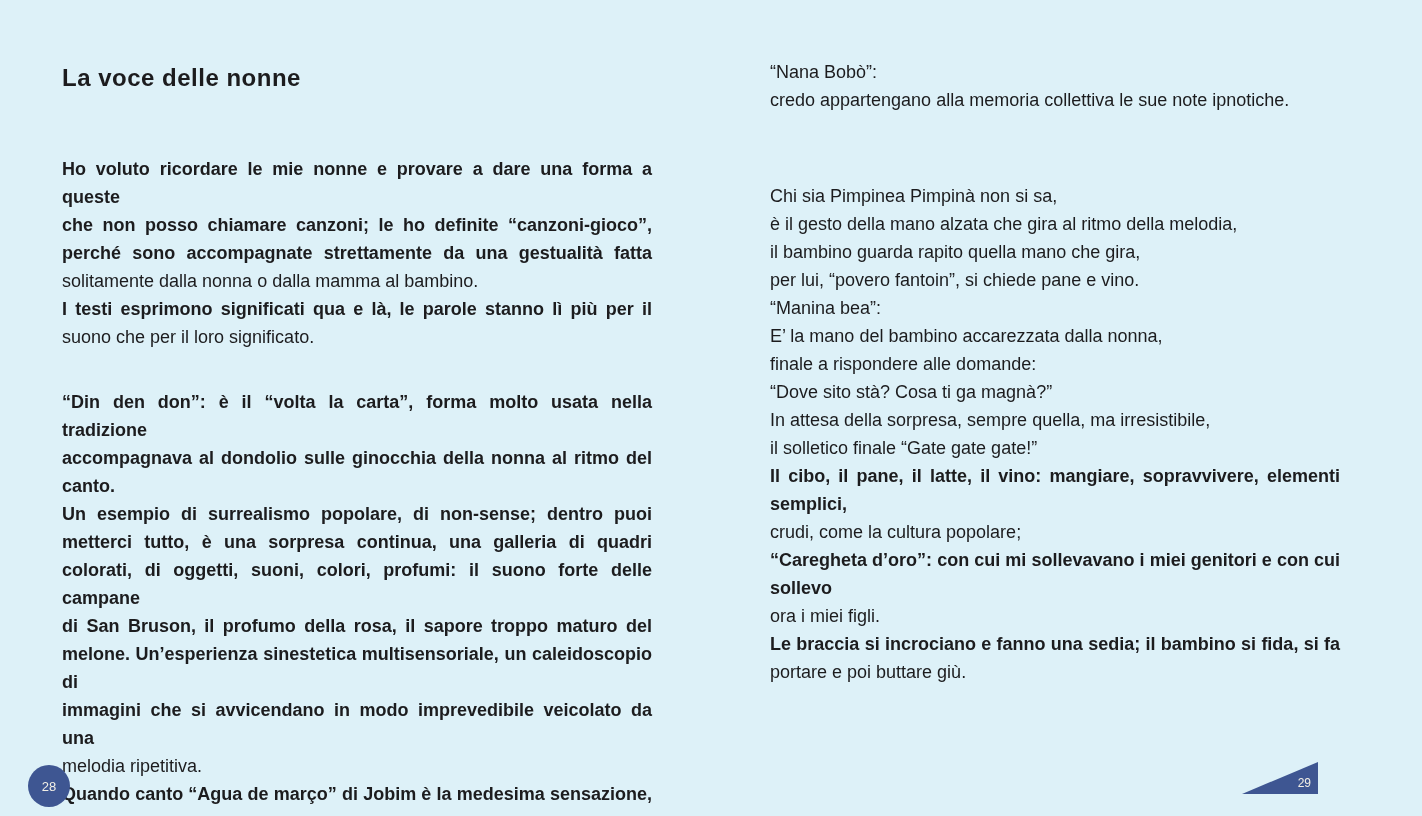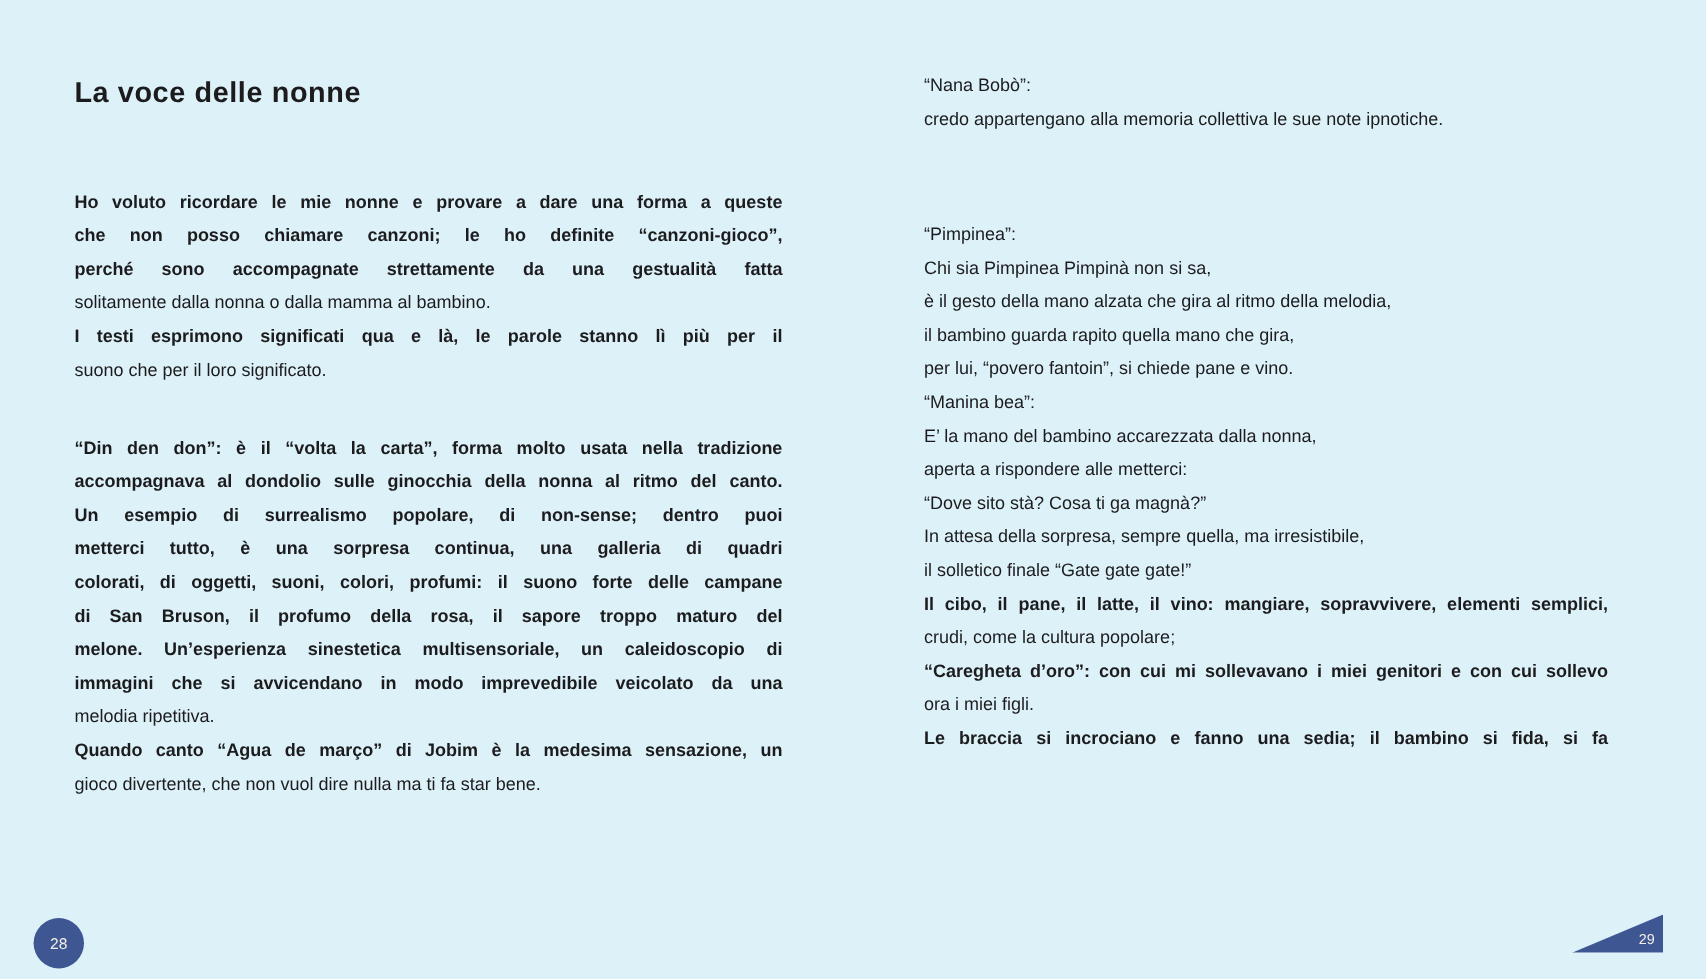--- a/index.html
+++ b/index.html
@@ -8,36 +8,36 @@
     background: var(--bg, #ddf1f8);
     color: var(--ink, #1c1c1e);
     font-family: "Liberation Sans", sans-serif;
     overflow: hidden;
   }
   .spread { position: relative; width: 1422px; height: 816px; }
   .title {
     position: absolute; left: 62px; top: 64px;
     font-size: 24px; font-weight: 700; letter-spacing: 0.5px;
   }
-  .body { position: absolute; font-size: 15px; line-height: 28px; }
+  .body { position: absolute; font-size: 18px; line-height: 28px; }
   .left-body  { left: 62px;  top: 155px; width: 590px; }
   .right-body { left: 770px; top: 58px;  width: 570px; }
   .left-body  .section + .section { margin-top: 37px; }
   .right-body .section + .section { margin-top: 68px; }
   .line { min-height: 28px; }
   .line.just { text-align: justify; text-align-last: justify; font-weight: bold; }
   .circle-badge {
     position: absolute; left: 28px; top: 765px;
     width: 42px; height: 42px; border-radius: 50%;
     background: var(--accent, #3e5692); color: var(--badge-text, #f2efe6);
     display: flex; align-items: center; justify-content: center;
     font-size: 13px;
   }
   .triangle-badge {
-    position: absolute; left: 1310px; top: 762px;
+    position: absolute; left: 1242px; top: 762px;
     width: 76px; height: 32px; text-align: center;
   }
   .triangle-shape {
     position: absolute; inset: 0;
     background: var(--accent, #3e5692);
     clip-path: polygon(0 100%, 100% 0, 100% 100%);
   }
   .tri-num {
     position: absolute; right: 7px; bottom: 4px;
     font-size: 12px; color: var(--badge-text, #f2efe6);
@@ -78,36 +78,36 @@
     </div>
   </div>
 
   <div>
     <div class="body right-body" id="right-body">
         <div class="section">
           <div class="line">“Nana Bobò”:</div>
           <div class="line">credo appartengano alla memoria collettiva le sue note ipnotiche.</div>
         </div>
         <div class="section">
-          <div class="line">“Pimpinea”:</div>
           <div class="line">Chi sia Pimpinea Pimpinà non si sa,</div>
           <div class="line">è il gesto della mano alzata che gira al ritmo della melodia,</div>
           <div class="line">il bambino guarda rapito quella mano che gira,</div>
           <div class="line">per lui, “povero fantoin”, si chiede pane e vino.</div>
           <div class="line">“Manina bea”:</div>
           <div class="line">E’ la mano del bambino accarezzata dalla nonna,</div>
-          <div class="line">aperta a rispondere alle metterci:</div>
+          <div class="line">finale a rispondere alle domande:</div>
           <div class="line">“Dove sito stà? Cosa ti ga magnà?”</div>
           <div class="line">In attesa della sorpresa, sempre quella, ma irresistibile,</div>
           <div class="line">il solletico finale “Gate gate gate!”</div>
           <div class="line just">Il cibo, il pane, il latte, il vino: mangiare, sopravvivere, elementi semplici,</div>
           <div class="line">crudi, come la cultura popolare;</div>
           <div class="line just">“Caregheta d’oro”: con cui mi sollevavano i miei genitori e con cui sollevo</div>
           <div class="line">ora i miei figli.</div>
           <div class="line just">Le braccia si incrociano e fanno una sedia; il bambino si fida, si fa</div>
+          <div class="line">portare e poi buttare giù.</div>
         </div>
       </div>
     <div class="triangle-badge">
       <div class="triangle-shape"></div>
       <span class="tri-num">29</span>
     </div>
   </div>
 
 </div>
 

